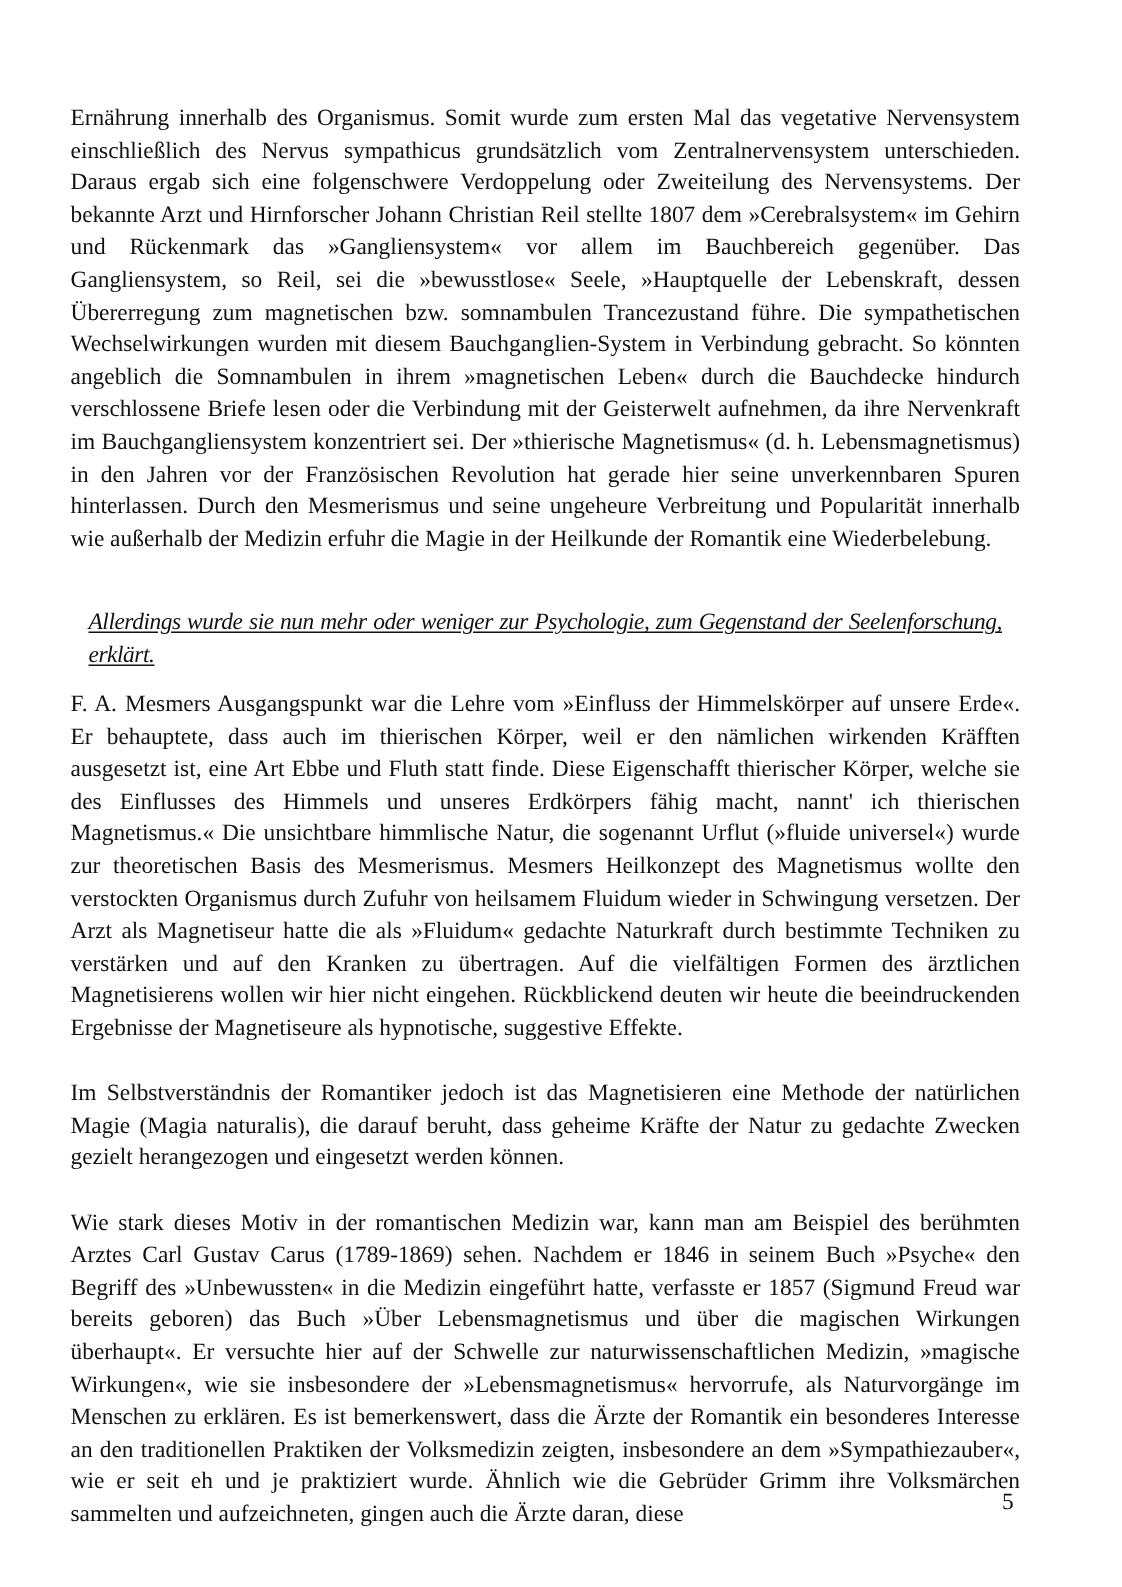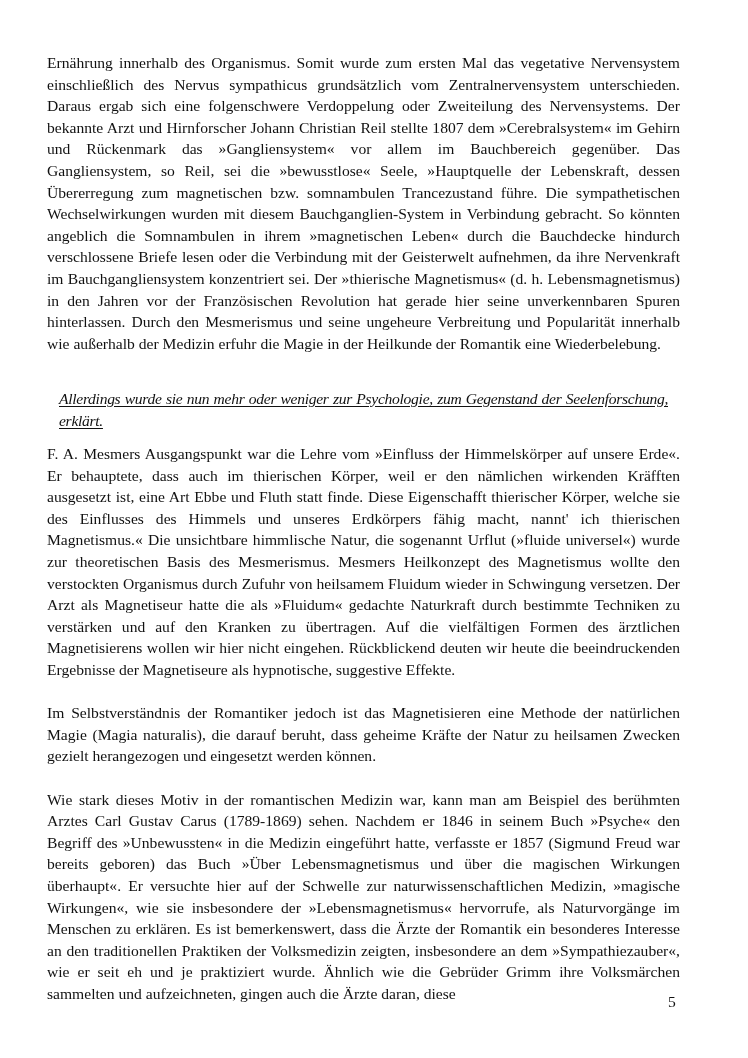--- a/index.html
+++ b/index.html
@@ -1,20 +1,20 @@
 <!DOCTYPE html>
 <html><head>
   <meta charset="utf-8">
   <style>
     html, body { margin: 0; padding: 0; background: #ffffff; }
     body { width: 748px; height: 1058px; position: relative; overflow: hidden; }
     .page {
       position: absolute;
       left: 47px;
-      top: 52px;
+      top: 68px;
       width: 633px;
       font-family: "Liberation Serif", "DejaVu Serif", serif;
       font-size: 15.6px;
       line-height: 21.6px;
       color: #111111;
     }
     .para { margin: 0; text-align: justify; hyphens: manual; }
     .gap { height: 21.6px; }
     .heading {
       margin: 12px;
@@ -35,18 +35,18 @@
   </style>
 </head>
 <body>
 
 <div class="page">
   <p class="para">Ernährung innerhalb des Organismus. Somit wurde zum ersten Mal das vegetative Nervensystem einschließlich des Nervus sympathicus grundsätzlich vom Zentralnervensystem unterschieden. Daraus ergab sich eine folgenschwere Verdoppelung oder Zweiteilung des Nervensystems. Der bekannte Arzt und Hirnforscher Johann Christian Reil stellte 1807 dem »Cerebralsystem« im Gehirn und Rückenmark das »Gangliensystem« vor allem im Bauchbereich gegenüber. Das Gangliensystem, so Reil, sei die »bewusstlose« Seele, »Hauptquelle der Lebenskraft, dessen Übererregung zum magnetischen bzw. somnambulen Trancezustand führe. Die sympathetischen Wechselwirkungen wurden mit diesem Bauchganglien-System in Ver­bindung gebracht. So könnten angeblich die Somnambulen in ihrem »magnetischen Leben« durch die Bauchdecke hindurch verschlossene Briefe lesen oder die Verbindung mit der Geisterwelt aufnehmen, da ihre Nervenkraft im Bauchgangliensystem konzentriert sei. Der »thierische Magnetismus« (d. h. Lebensmagnetismus) in den Jahren vor der Französischen Revolution hat gerade hier seine unverkennbaren Spuren hinterlassen. Durch den Mesmerismus und seine ungeheure Verbreitung und Popularität innerhalb wie außerhalb der Medizin erfuhr die Magie in der Heilkunde der Romantik eine Wiederbelebung.</p>
   <div class="gap"></div>
   <p class="heading">Allerdings wurde sie nun mehr oder weniger zur Psychologie, zum Gegenstand der Seelenforschung, erklärt.</p>
   <p class="para">F. A. Mesmers Ausgangspunkt war die Lehre vom »Einfluss der Himmelskörper auf unsere Erde«. Er behauptete, dass auch im thierischen Körper, weil er den nämlichen wirkenden Kräfften ausgesetzt ist, eine Art Ebbe und Fluth statt finde. Diese Eigenschafft thierischer Körper, welche sie des Einflusses des Himmels und unseres Erdkörpers fähig macht, nannt' ich thierischen Magnetismus.« Die unsichtbare himmlische Natur, die sogenannt Urflut (»fluide universel«) wurde zur theoretischen Basis des Mesmerismus. Mesmers Heilkonzept des Magnetismus wollte den verstockten Organismus durch Zufuhr von heilsamem Fluidum wieder in Schwingung versetzen. Der Arzt als Magnetiseur hatte die als »Fluidum« gedachte Naturkraft durch bestimmte Techniken zu verstärken und auf den Kranken zu übertragen. Auf die vielfältigen Formen des ärztlichen Magnetisierens wollen wir hier nicht eingehen. Rückblickend deuten wir heute die beeindruckenden Ergebnisse der Magnetiseure als hypnoti­sche, suggestive Effekte.</p>
   <div class="gap"></div>
-  <p class="para">Im Selbstverständnis der Romantiker jedoch ist das Magnetisieren eine Methode der natürlichen Magie (Magia naturalis), die darauf beruht, dass geheime Kräfte der Natur zu heilsamen Zwecken gezielt herangezogen und eingesetzt werden können.</p>
+  <p class="para">Im Selbstverständnis der Romantiker jedoch ist das Magnetisieren eine Methode der natürlichen Magie (Magia naturalis), die darauf beruht, dass geheime Kräfte der Natur zu gedachte Zwecken gezielt herangezogen und eingesetzt werden können.</p>
   <div class="gap"></div>
   <p class="para">Wie stark dieses Motiv in der romantischen Medizin war, kann man am Beispiel des berühmten Arztes Carl Gustav Carus (1789-1869) sehen. Nachdem er 1846 in seinem Buch »Psyche« den Begriff des »Unbewussten« in die Medizin eingeführt hatte, verfasste er 1857 (Sigmund Freud war bereits geboren) das Buch »Über Lebensmagnetismus und über die magischen Wirkungen überhaupt«. Er versuchte hier auf der Schwelle zur naturwissenschaftlichen Medizin, »magische Wirkungen«, wie sie insbesondere der »Lebensmagnetismus« hervorrufe, als Naturvorgänge im Menschen zu erklären. Es ist bemerkenswert, dass die Ärzte der Romantik ein besonderes In­teresse an den traditionellen Praktiken der Volksmedizin zeigten, insbesondere an dem »Sympathiezauber«, wie er seit eh und je praktiziert wurde. Ähnlich wie die Gebrüder Grimm ihre Volksmärchen sammelten und aufzeichneten, gingen auch die Ärzte daran, diese</p>
 </div>
 
 <div class="page-number">5</div>
 
 </body></html>

